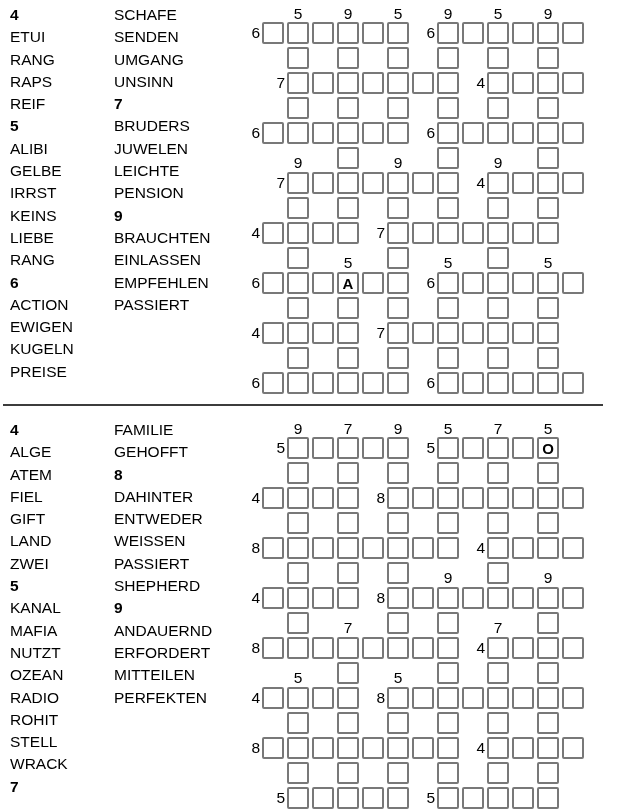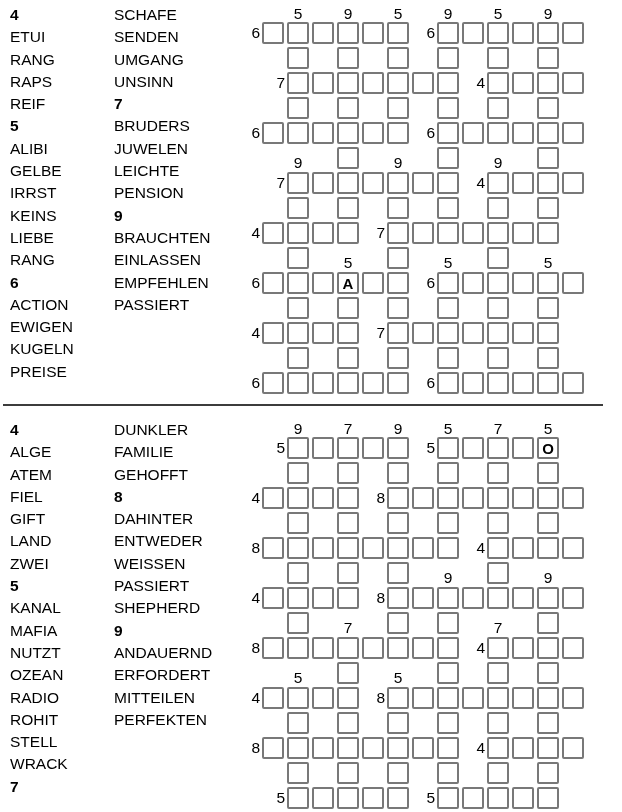--- a/index.html
+++ b/index.html
@@ -233,21 +233,20 @@
       <div class="">MAFIA</div>
       <div class="">NUTZT</div>
       <div class="">OZEAN</div>
       <div class="">RADIO</div>
       <div class="">ROHIT</div>
       <div class="">STELL</div>
       <div class="">WRACK</div>
       <div class="hdr">7</div>
     </div>
   <div id="list-bottom-2" class="wordlist" style="left:114px;top:419px;">
-      <div class="">DUNKLER</div>
       <div class="">FAMILIE</div>
       <div class="">GEHOFFT</div>
       <div class="hdr">8</div>
       <div class="">DAHINTER</div>
       <div class="">ENTWEDER</div>
       <div class="">WEISSEN</div>
       <div class="">PASSIERT</div>
       <div class="">SHEPHERD</div>
       <div class="hdr">9</div>
       <div class="">ANDAUERND</div>

